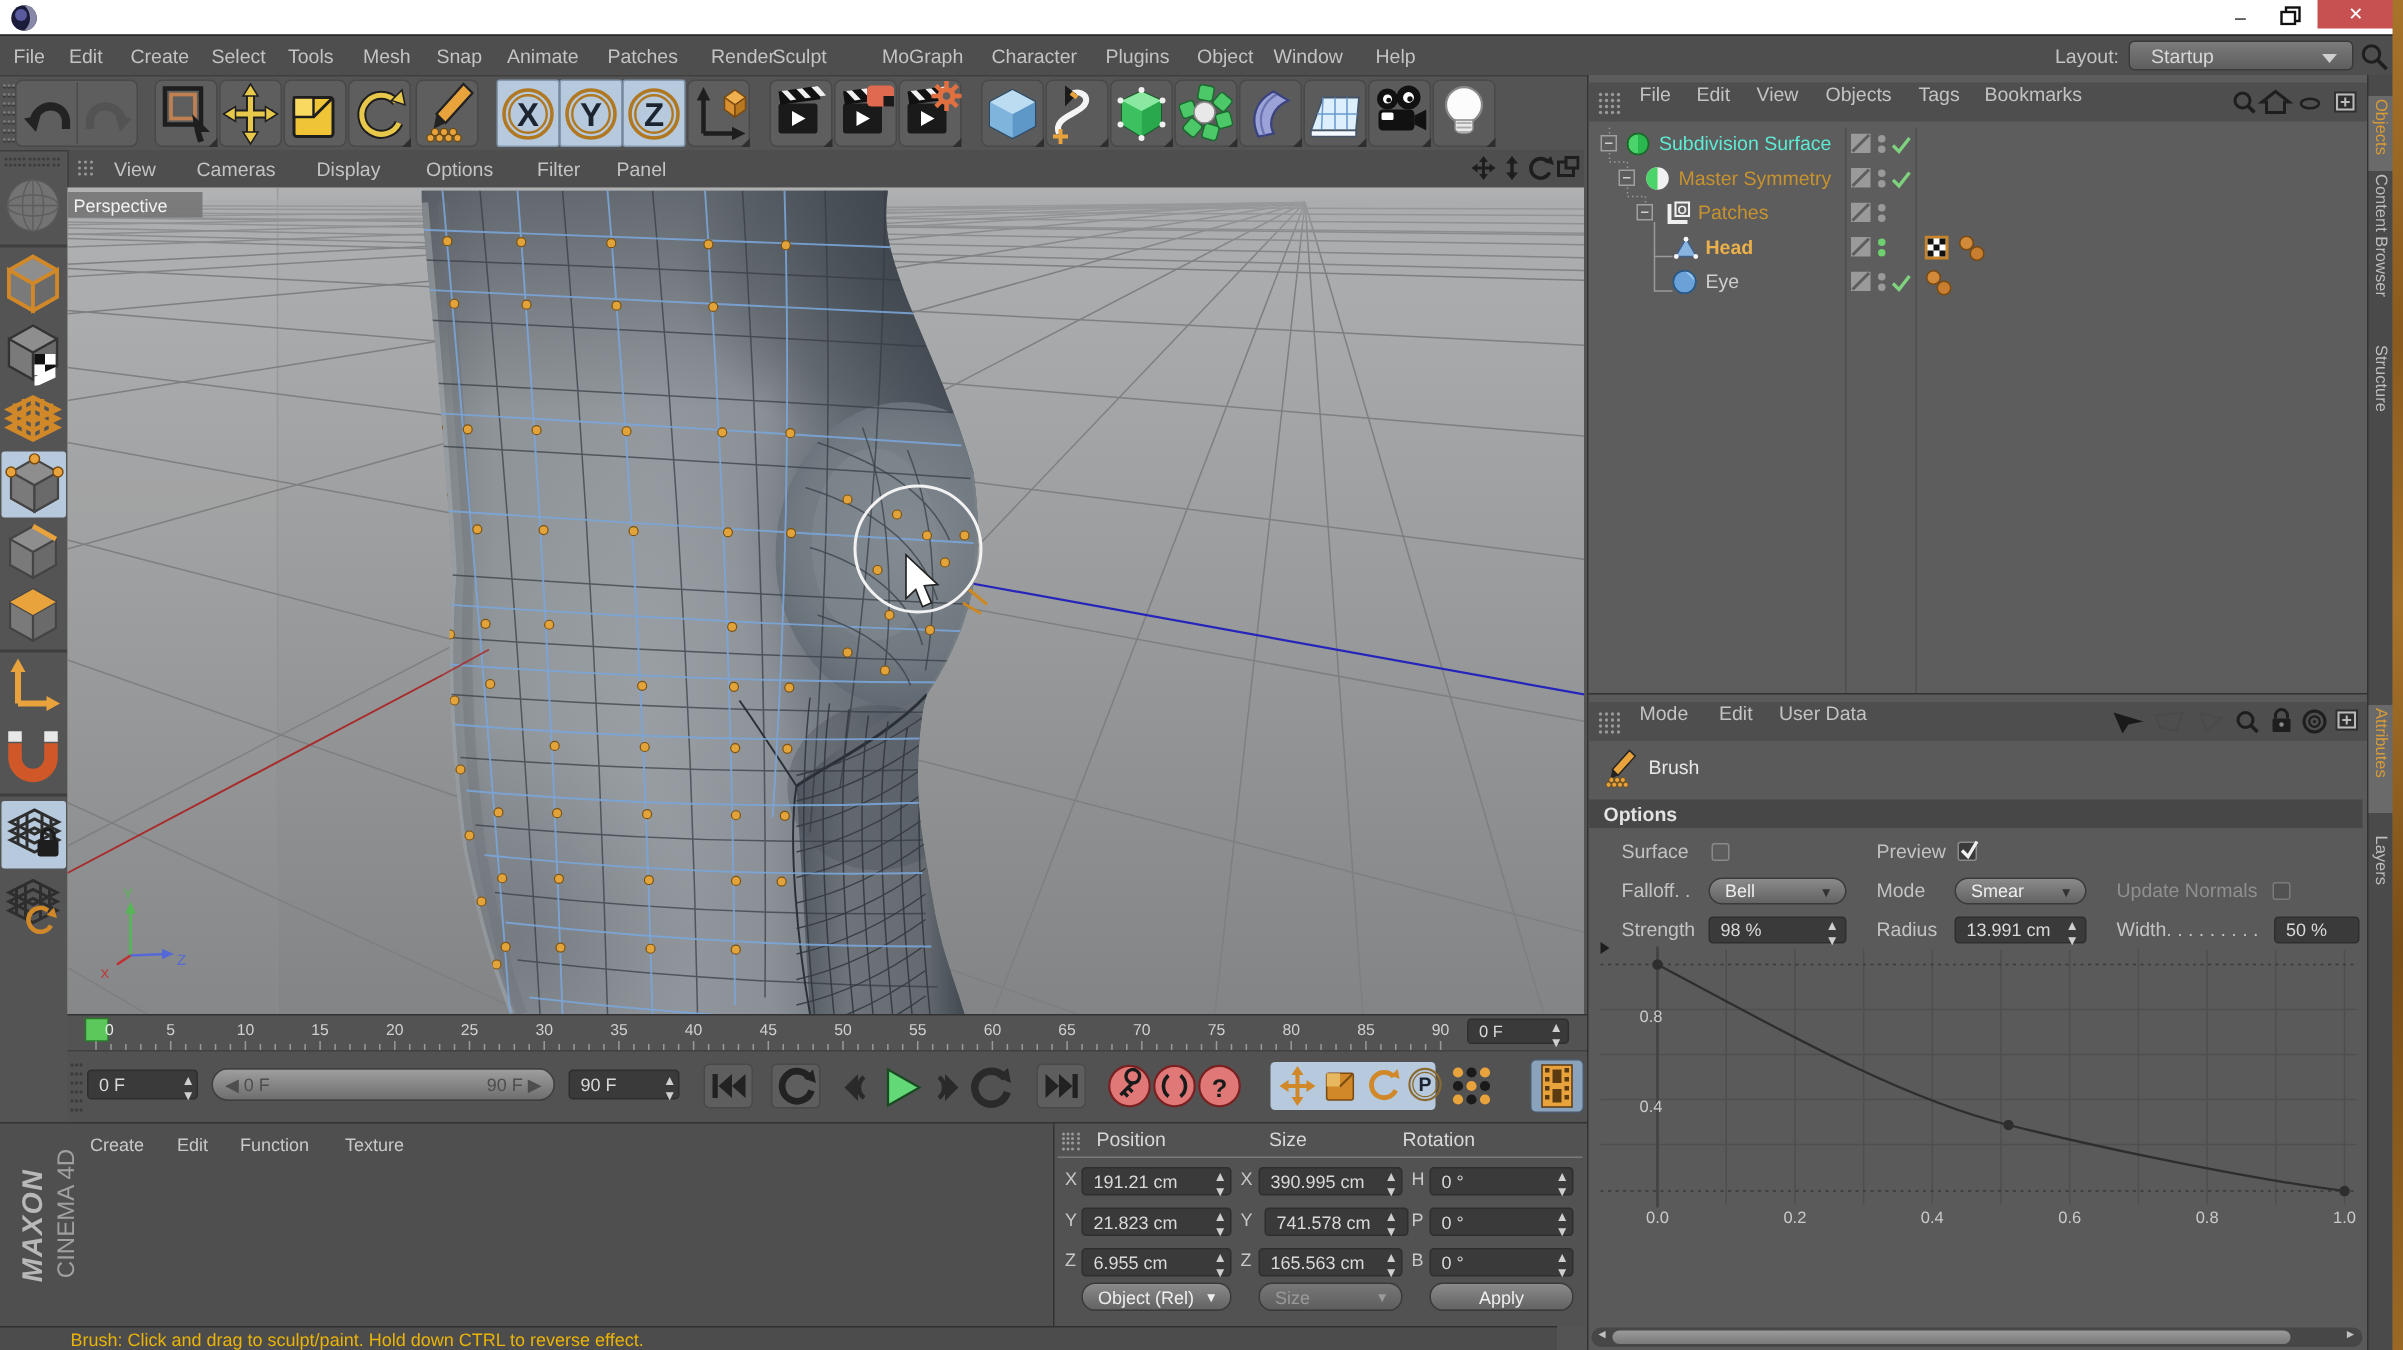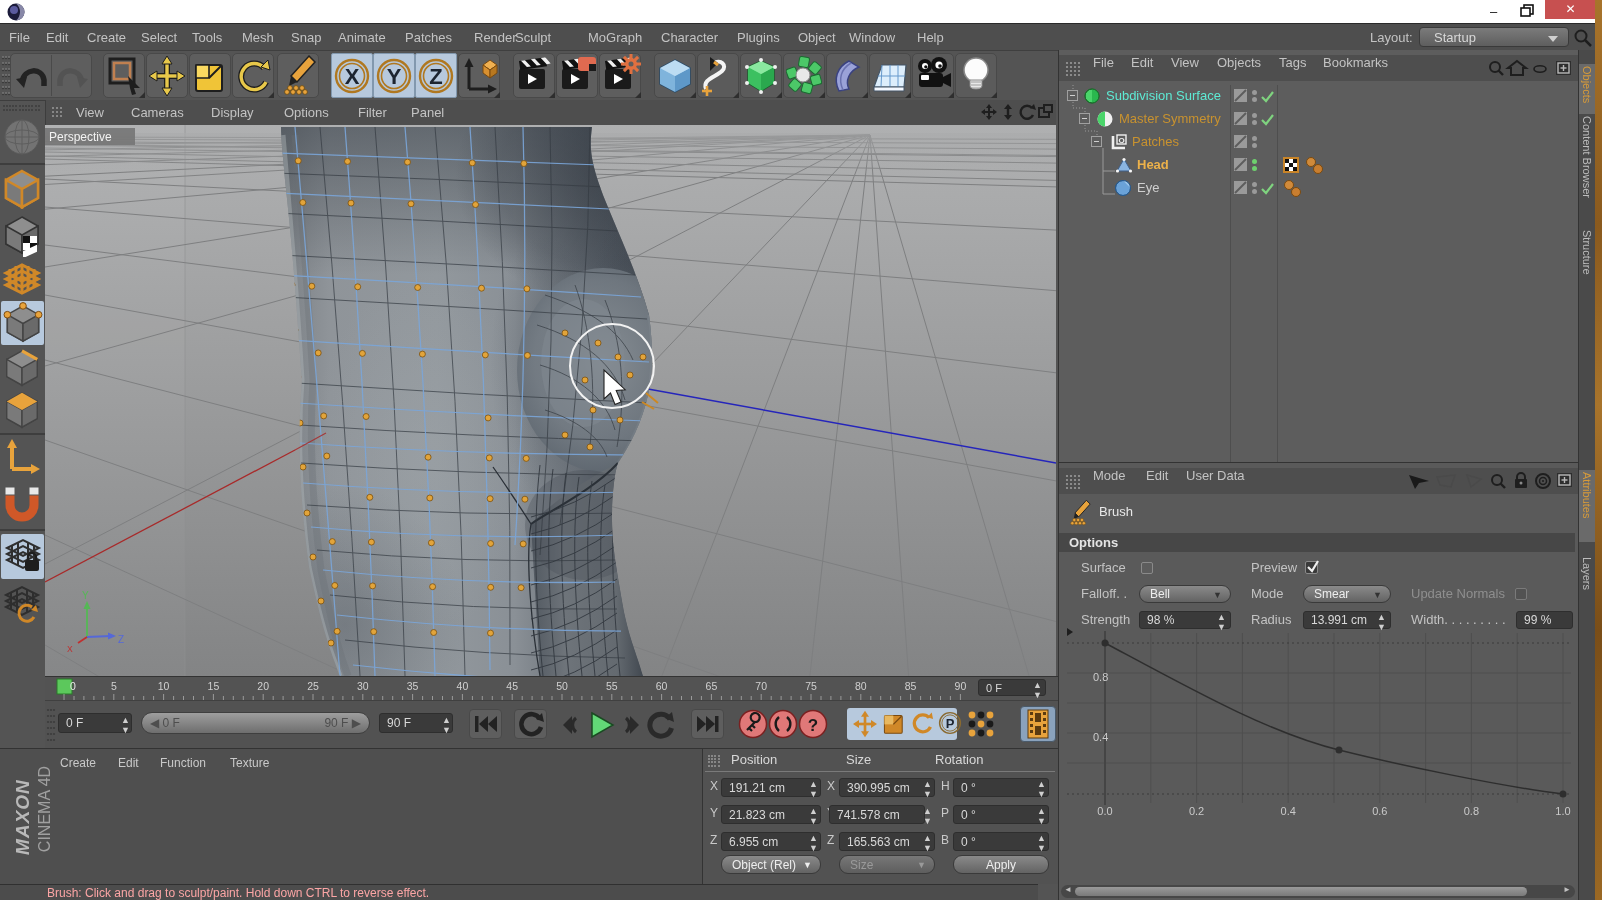--- a/index.html
+++ b/index.html
@@ -24,21 +24,21 @@
 
 #vpmenu{left:45px;top:100px;width:1011px;height:25px;background:#4e4e4e;color:#c3c3c3;font-size:13px;border-left:1px solid #3d3d3d;}
 #vpmenu span{position:absolute;top:5px;}
 #viewport{left:45px;top:125px;width:1011px;height:551px;background:#9a9a9a;}
 
 #ruler{left:45px;top:676px;width:1015px;height:24px;background:#535353;border-top:1px solid #333;color:#d6d6d6;font-size:11px;}
 #transport{left:45px;top:700px;width:1015px;height:48px;background:#525252;border-top:1px solid #404040;}
 
 #matpanel{left:45px;top:748px;width:657px;height:136px;background:#4f4f4f;border-top:1px solid #333;color:#c9c9c9;font-size:12px;}
 #coordpanel{left:702px;top:748px;width:356px;height:136px;background:#525252;border-top:1px solid #333;border-left:1px solid #333;color:#c9c9c9;font-size:12px;}
-#statusbar{left:0;top:884px;width:1038px;height:16px;background:#4c4c4c;border-top:1px solid #303030;color:#fca5a5;font-size:12px;}
+#statusbar{left:0;top:884px;width:1038px;height:16px;background:#4c4c4c;border-top:1px solid #303030;color:#eab308;font-size:12px;}
 
 #ompanel{left:1058px;top:50px;width:520px;height:412px;background:#5d5d5d;border-left:1px solid #333;}
 #ommenu{position:absolute;left:0;top:5px;width:520px;height:26px;background:#4e4e4e;color:#c3c3c3;font-size:13px;}
 #attrpanel{left:1058px;top:462px;width:520px;height:438px;background:#5a5a5a;border-left:1px solid #333;border-top:1px solid #333;}
 #attrmenu{position:absolute;left:0;top:5px;width:520px;height:26px;background:#4e4e4e;color:#c3c3c3;font-size:13px;}
 #tabstrip{left:1578px;top:50px;width:17px;height:850px;background:#4a4a4a;border-left:1px solid #333;}
 #orangestrip{left:1595px;top:0;width:7px;height:900px;background:linear-gradient(#a8742b,#8a5a1e 25%,#a8742b 45%,#7a4e18 70%,#9a6824);}
 .vtab{position:absolute;left:0;width:17px;color:#bdbdbd;font-size:11px;}
 .vtab div{transform:rotate(90deg);transform-origin:0 0;white-space:nowrap;position:absolute;left:14px;top:2px;}
 
@@ -1100,21 +1100,21 @@
         <span style="position:absolute;left:124px;top:30px;font-size:12px;color:#c9c9c9">X</span>
         <div class="numbox" style="left:136px;top:29px;width:96px;height:19px;line-height:18px">390.995 cm</div>
         <div class="stepper" style="left:220px;top:30px">▲<br>▼</div>
         <span style="position:absolute;left:238px;top:30px;font-size:12px;color:#c9c9c9">H</span>
         <div class="numbox" style="left:250px;top:29px;width:96px;height:19px;line-height:18px">0 °</div>
         <div class="stepper" style="left:334px;top:30px">▲<br>▼</div>
         <span style="position:absolute;left:7px;top:57px;font-size:12px;color:#c9c9c9">Y</span>
         <div class="numbox" style="left:18px;top:56px;width:100px;height:19px;line-height:18px">21.823 cm</div>
         <div class="stepper" style="left:106px;top:57px">▲<br>▼</div>
         <span style="position:absolute;left:124px;top:57px;font-size:12px;color:#c9c9c9">Y</span>
-        <div class="numbox" style="left:126px;top:56px;width:96px;height:19px;line-height:18px">741.578 cm</div>
+        <div class="numbox" style="left:140px;top:56px;width:96px;height:19px;line-height:18px">741.578 cm</div>
         <div class="stepper" style="left:220px;top:57px">▲<br>▼</div>
         <span style="position:absolute;left:238px;top:57px;font-size:12px;color:#c9c9c9">P</span>
         <div class="numbox" style="left:250px;top:56px;width:96px;height:19px;line-height:18px">0 °</div>
         <div class="stepper" style="left:334px;top:57px">▲<br>▼</div>
         <span style="position:absolute;left:7px;top:84px;font-size:12px;color:#c9c9c9">Z</span>
         <div class="numbox" style="left:18px;top:83px;width:100px;height:19px;line-height:18px">6.955 cm</div>
         <div class="stepper" style="left:106px;top:84px">▲<br>▼</div>
         <span style="position:absolute;left:124px;top:84px;font-size:12px;color:#c9c9c9">Z</span>
         <div class="numbox" style="left:136px;top:83px;width:96px;height:19px;line-height:18px">165.563 cm</div>
         <div class="stepper" style="left:220px;top:84px">▲<br>▼</div>
@@ -1372,21 +1372,21 @@
         <div class="ddpill" style="left:244px;top:91px;width:88px;height:18px;line-height:17px">Smear<span style="position:absolute;right:8px;top:1px;font-size:9px;color:#333">▼</span></div>
         <span style="position:absolute;left:352px;top:92px;color:#8f8f8f">Update Normals</span>
         <div style="position:absolute;left:456px;top:94px;width:12px;height:12px;background:#525252;border:1px solid #7a7a7a;border-radius:2px"></div>
         <span style="position:absolute;left:22px;top:118px">Strength</span>
         <div class="numbox" style="left:80px;top:117px;width:92px;height:18px;line-height:17px;font-size:12px">98 %</div>
         <div class="stepper" style="left:158px;top:118px">▲<br>▼</div>
         <span style="position:absolute;left:192px;top:118px">Radius</span>
         <div class="numbox" style="left:244px;top:117px;width:88px;height:18px;line-height:17px;font-size:12px">13.991 cm</div>
         <div class="stepper" style="left:318px;top:118px">▲<br>▼</div>
         <span style="position:absolute;left:352px;top:118px;color:#c3c3c3">Width. . . . . . . . .</span>
-        <div class="numbox" style="left:457px;top:117px;width:57px;height:18px;line-height:17px;font-size:12px">99 %</div>
+        <div class="numbox" style="left:457px;top:117px;width:57px;height:18px;line-height:17px;font-size:12px">50 %</div>
         <svg style="position:absolute;left:0;top:109px" width="520" height="220">
           <g stroke="#4f4f4f" stroke-width="1">
             <line x1="46.0" y1="30" x2="46.0" y2="200"></line>
             <line x1="91.8" y1="30" x2="91.8" y2="200"></line>
             <line x1="137.6" y1="30" x2="137.6" y2="200"></line>
             <line x1="183.4" y1="30" x2="183.4" y2="200"></line>
             <line x1="229.2" y1="30" x2="229.2" y2="200"></line>
             <line x1="275.0" y1="30" x2="275.0" y2="200"></line>
             <line x1="320.8" y1="30" x2="320.8" y2="200"></line>
             <line x1="366.6" y1="30" x2="366.6" y2="200"></line>

